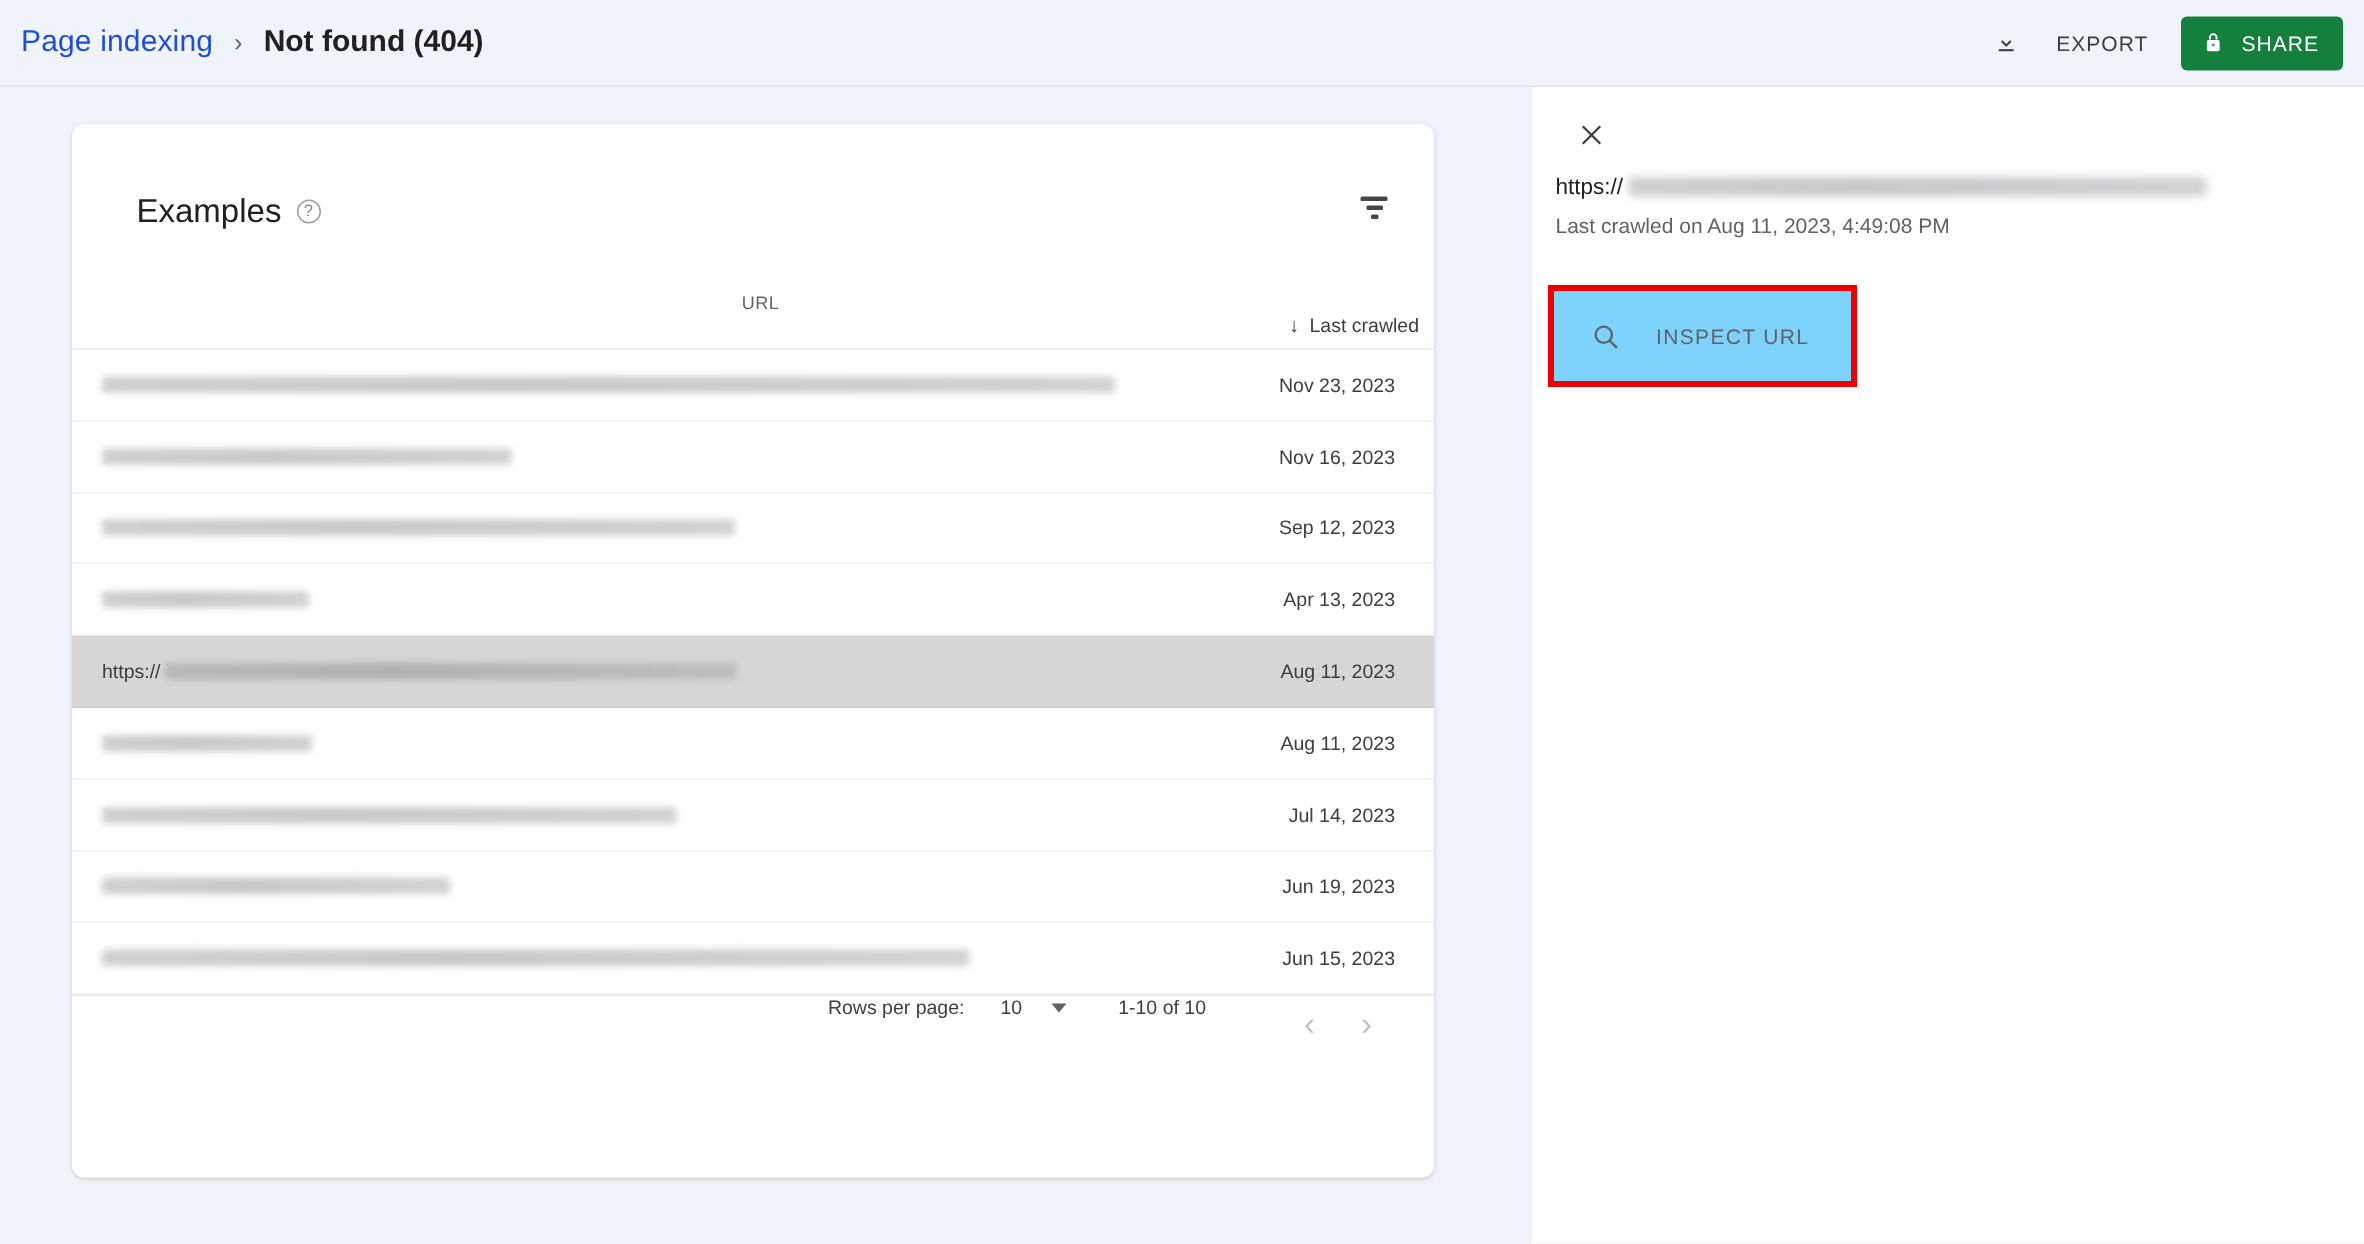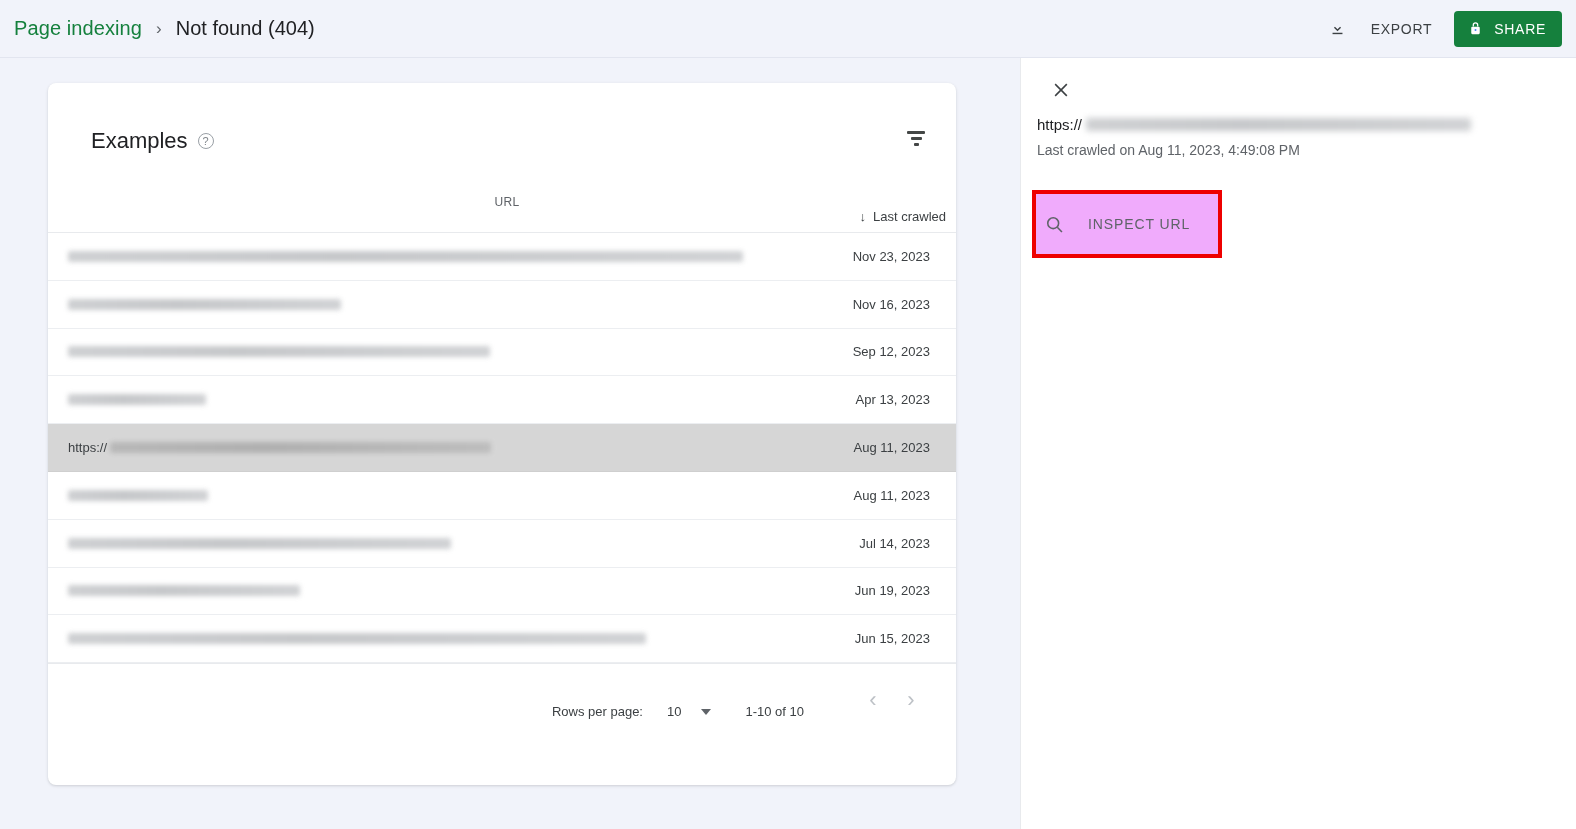--- a/index.html
+++ b/index.html
@@ -11,26 +11,26 @@
   }
 
   
   .topbar {
     position: absolute; left: 0; top: 0; width: 1576px; height: 58px;
     background: #f1f3fa;
     border-bottom: 1px solid #e2e5ef;
     display: flex; align-items: center;
   }
   .breadcrumb { display: flex; align-items: center; margin-left: 14px; }
-  .crumb-parent { font-size: 20px; color: #15803d; letter-spacing: .1px; }
+  .crumb-parent { font-size: 20px; color: #1d4ed8; letter-spacing: .1px; }
   .crumb-sep {
     margin: 0 14px; color: #5f6368; font-size: 17px; line-height: 1;
     display: inline-block;
   }
-  .crumb-current { font-size: 20px; color: #202124; font-weight: normal; }
+  .crumb-current { font-size: 20px; color: #202124; font-weight: bold; }
 
   .topbar-actions {
     margin-left: auto; display: flex; align-items: center; gap: 22px;
     margin-right: 14px;
   }
   .export-btn {
     display: flex; align-items: center; gap: 25px;
     font-size: 14px; color: #3c4043; letter-spacing: .7px;
     background: none; border: none; cursor: pointer;
     font-family: inherit;
@@ -100,21 +100,21 @@
   
   .blur {
     display: inline-block; height: 11px; border-radius: 2px;
     background: linear-gradient(90deg,#c3c5c8,#b9bbbe 40%,#c6c8cb);
     filter: blur(2.6px); opacity: .82; vertical-align: middle;
   }
   .row.selected .blur { background: linear-gradient(90deg,#b6b6b6,#aeaeae 40%,#bcbcbc); opacity: .95; }
   .scheme { margin-right: 3px; }
 
   .table-footer {
-    display: flex; align-items: flex-end; justify-content: flex-end;
+    display: flex; align-items: flex-start; justify-content: flex-end;
     height: 56px; padding-right: 26px; gap: 0;
     border-top: 1px solid #e8eaed;
   }
   .rpp-label { font-size: 13px; color: #3c4043; margin-right: 24px; }
   .rpp-value {
     font-size: 13px; color: #3c4043; display: flex; align-items: center;
     gap: 20px; cursor: pointer; margin-right: 34px;
   }
   .caret {
     width: 0; height: 0; border-left: 5px solid transparent;
@@ -146,22 +146,22 @@
   .panel-url .blur { height: 13px; filter: blur(3px); }
   .panel-sub {
     margin: 9px 0 0 16px; font-size: 14px; color: #5f6368;
   }
   .inspect-wrap {
     position: absolute; left: 11px; top: 132px;
     border: 4px solid #ee0000;
   }
   .inspect-btn {
     display: flex; align-items: center; gap: 23px;
-    background: #f0abfc; border: none; cursor: pointer;
-    height: 60px; padding: 0 28px 0 8px;
+    background: #7dd3fc; border: none; cursor: pointer;
+    height: 60px; padding: 0 28px 0 24px;
     font-size: 14px; letter-spacing: .9px; color: #5f6368;
     font-family: inherit;
   }
   svg { display: block; }
 </style>
 </head>
 <body>
 
 <div class="topbar">
   <div class="breadcrumb">

